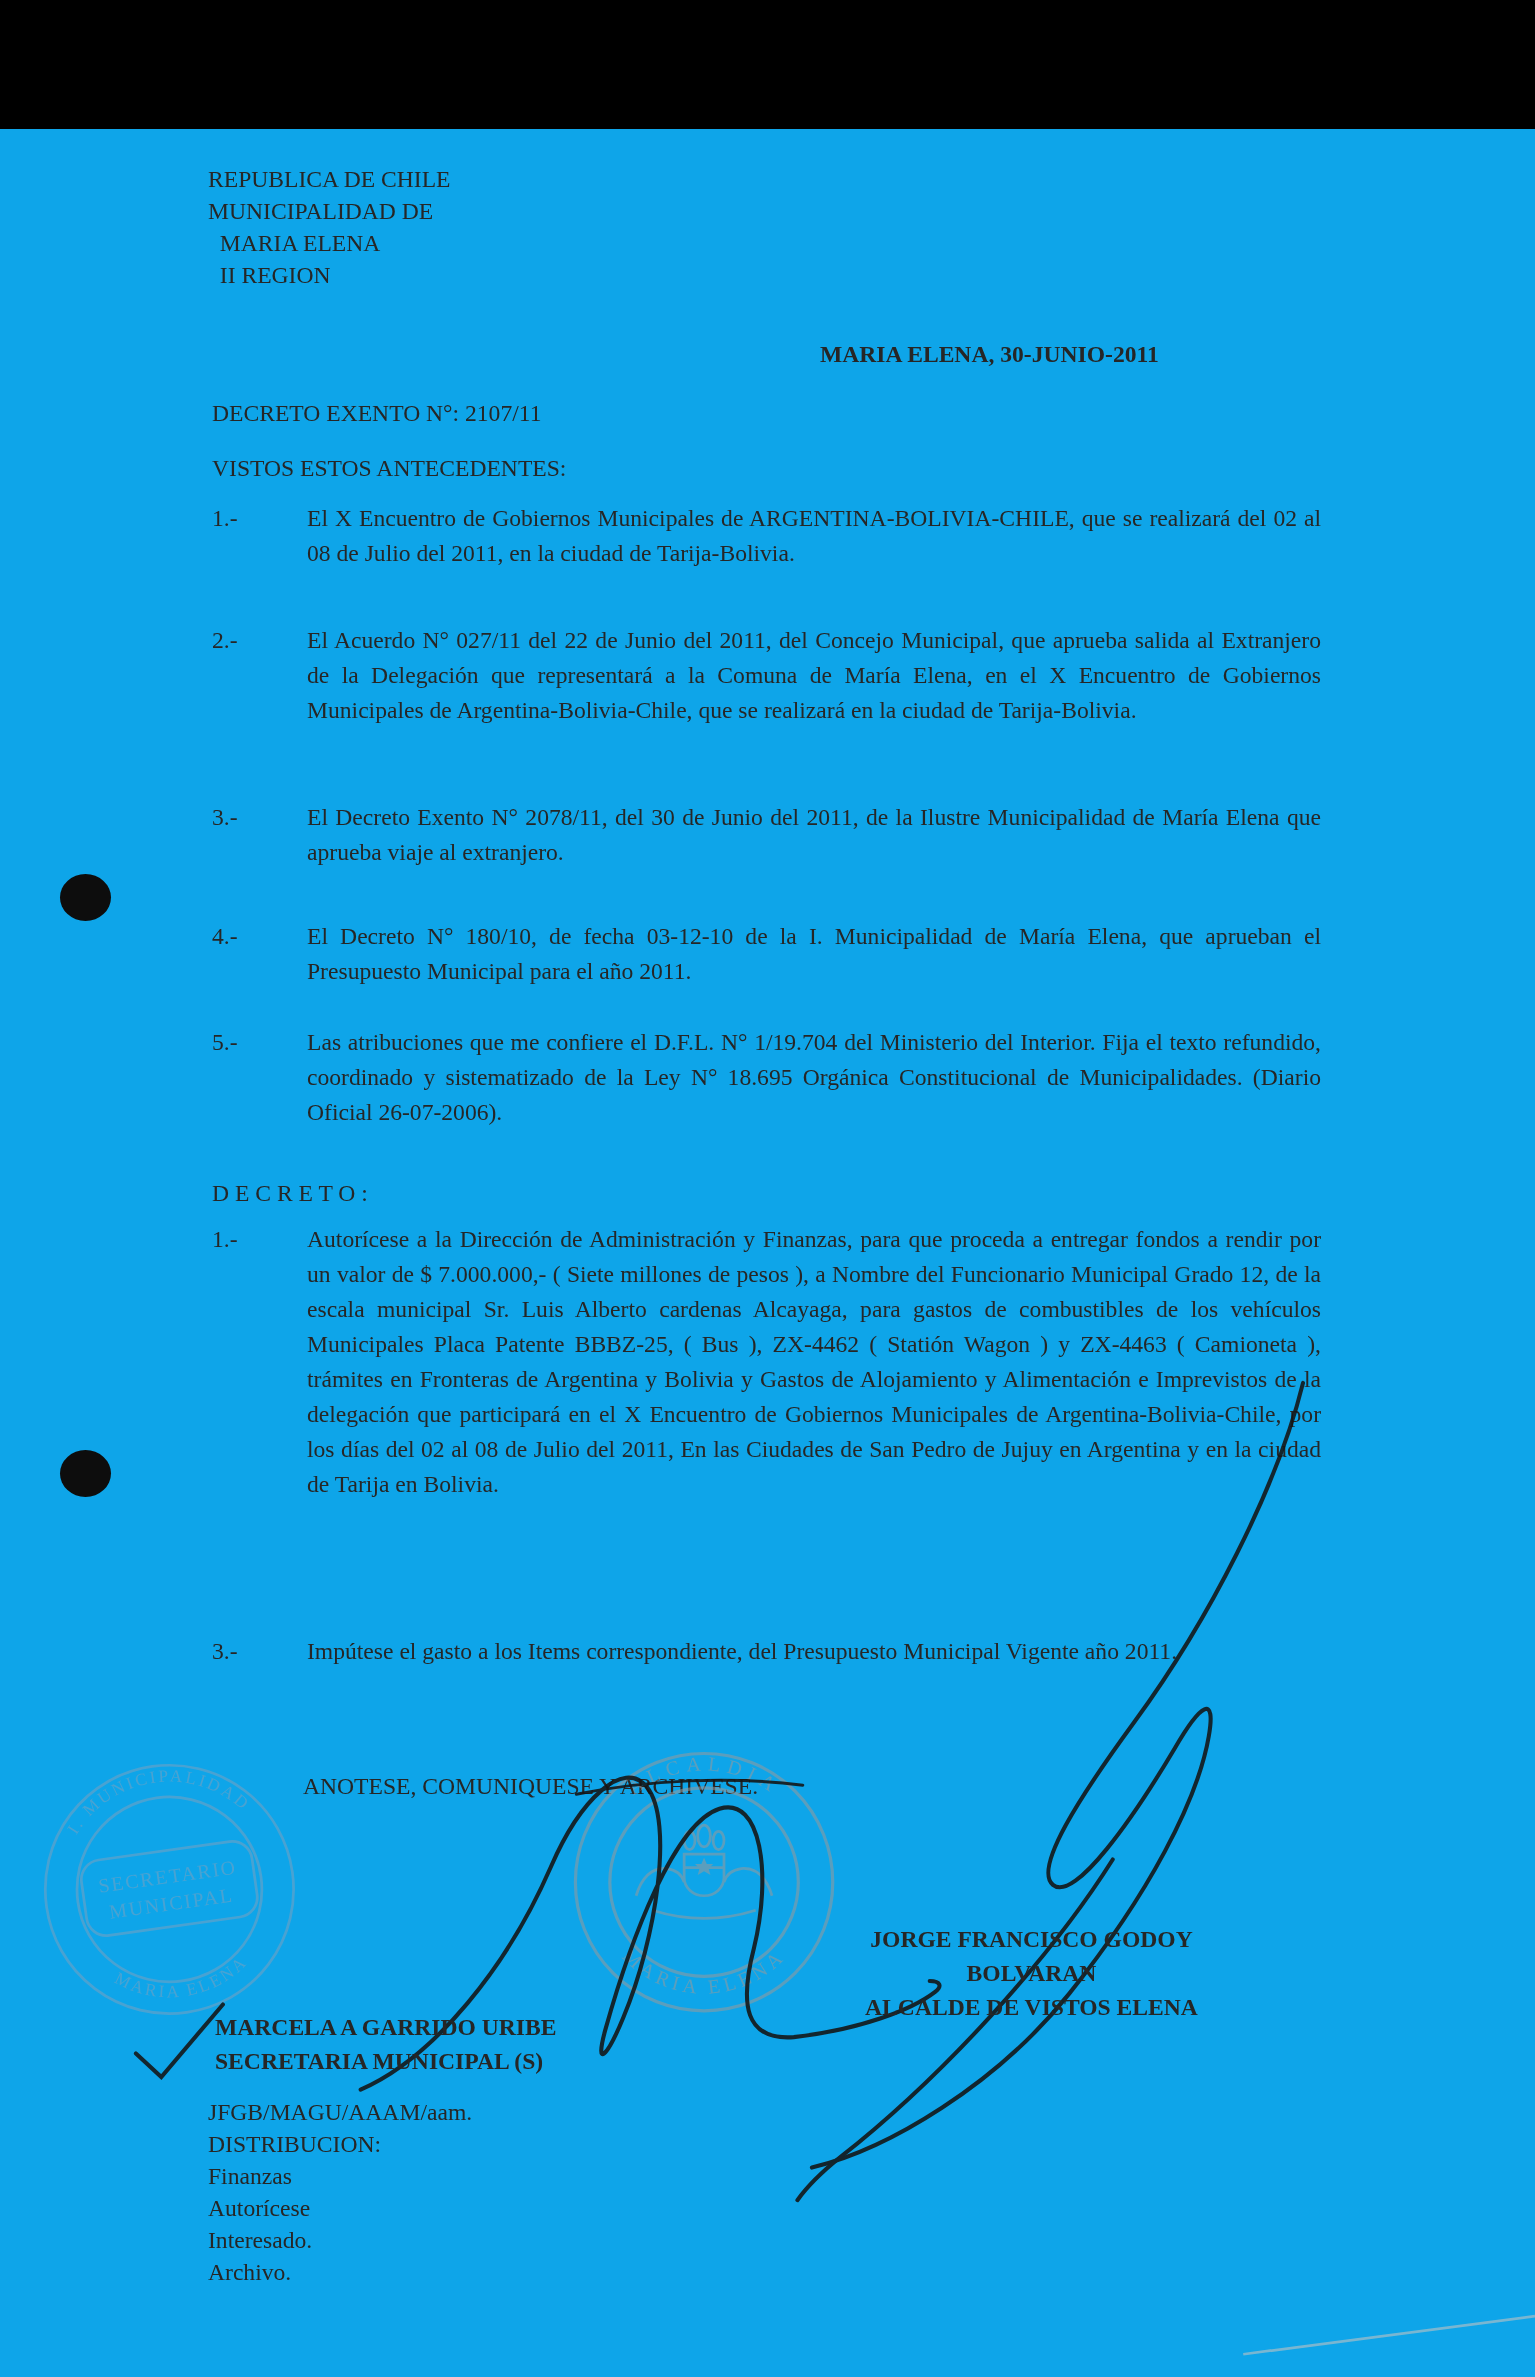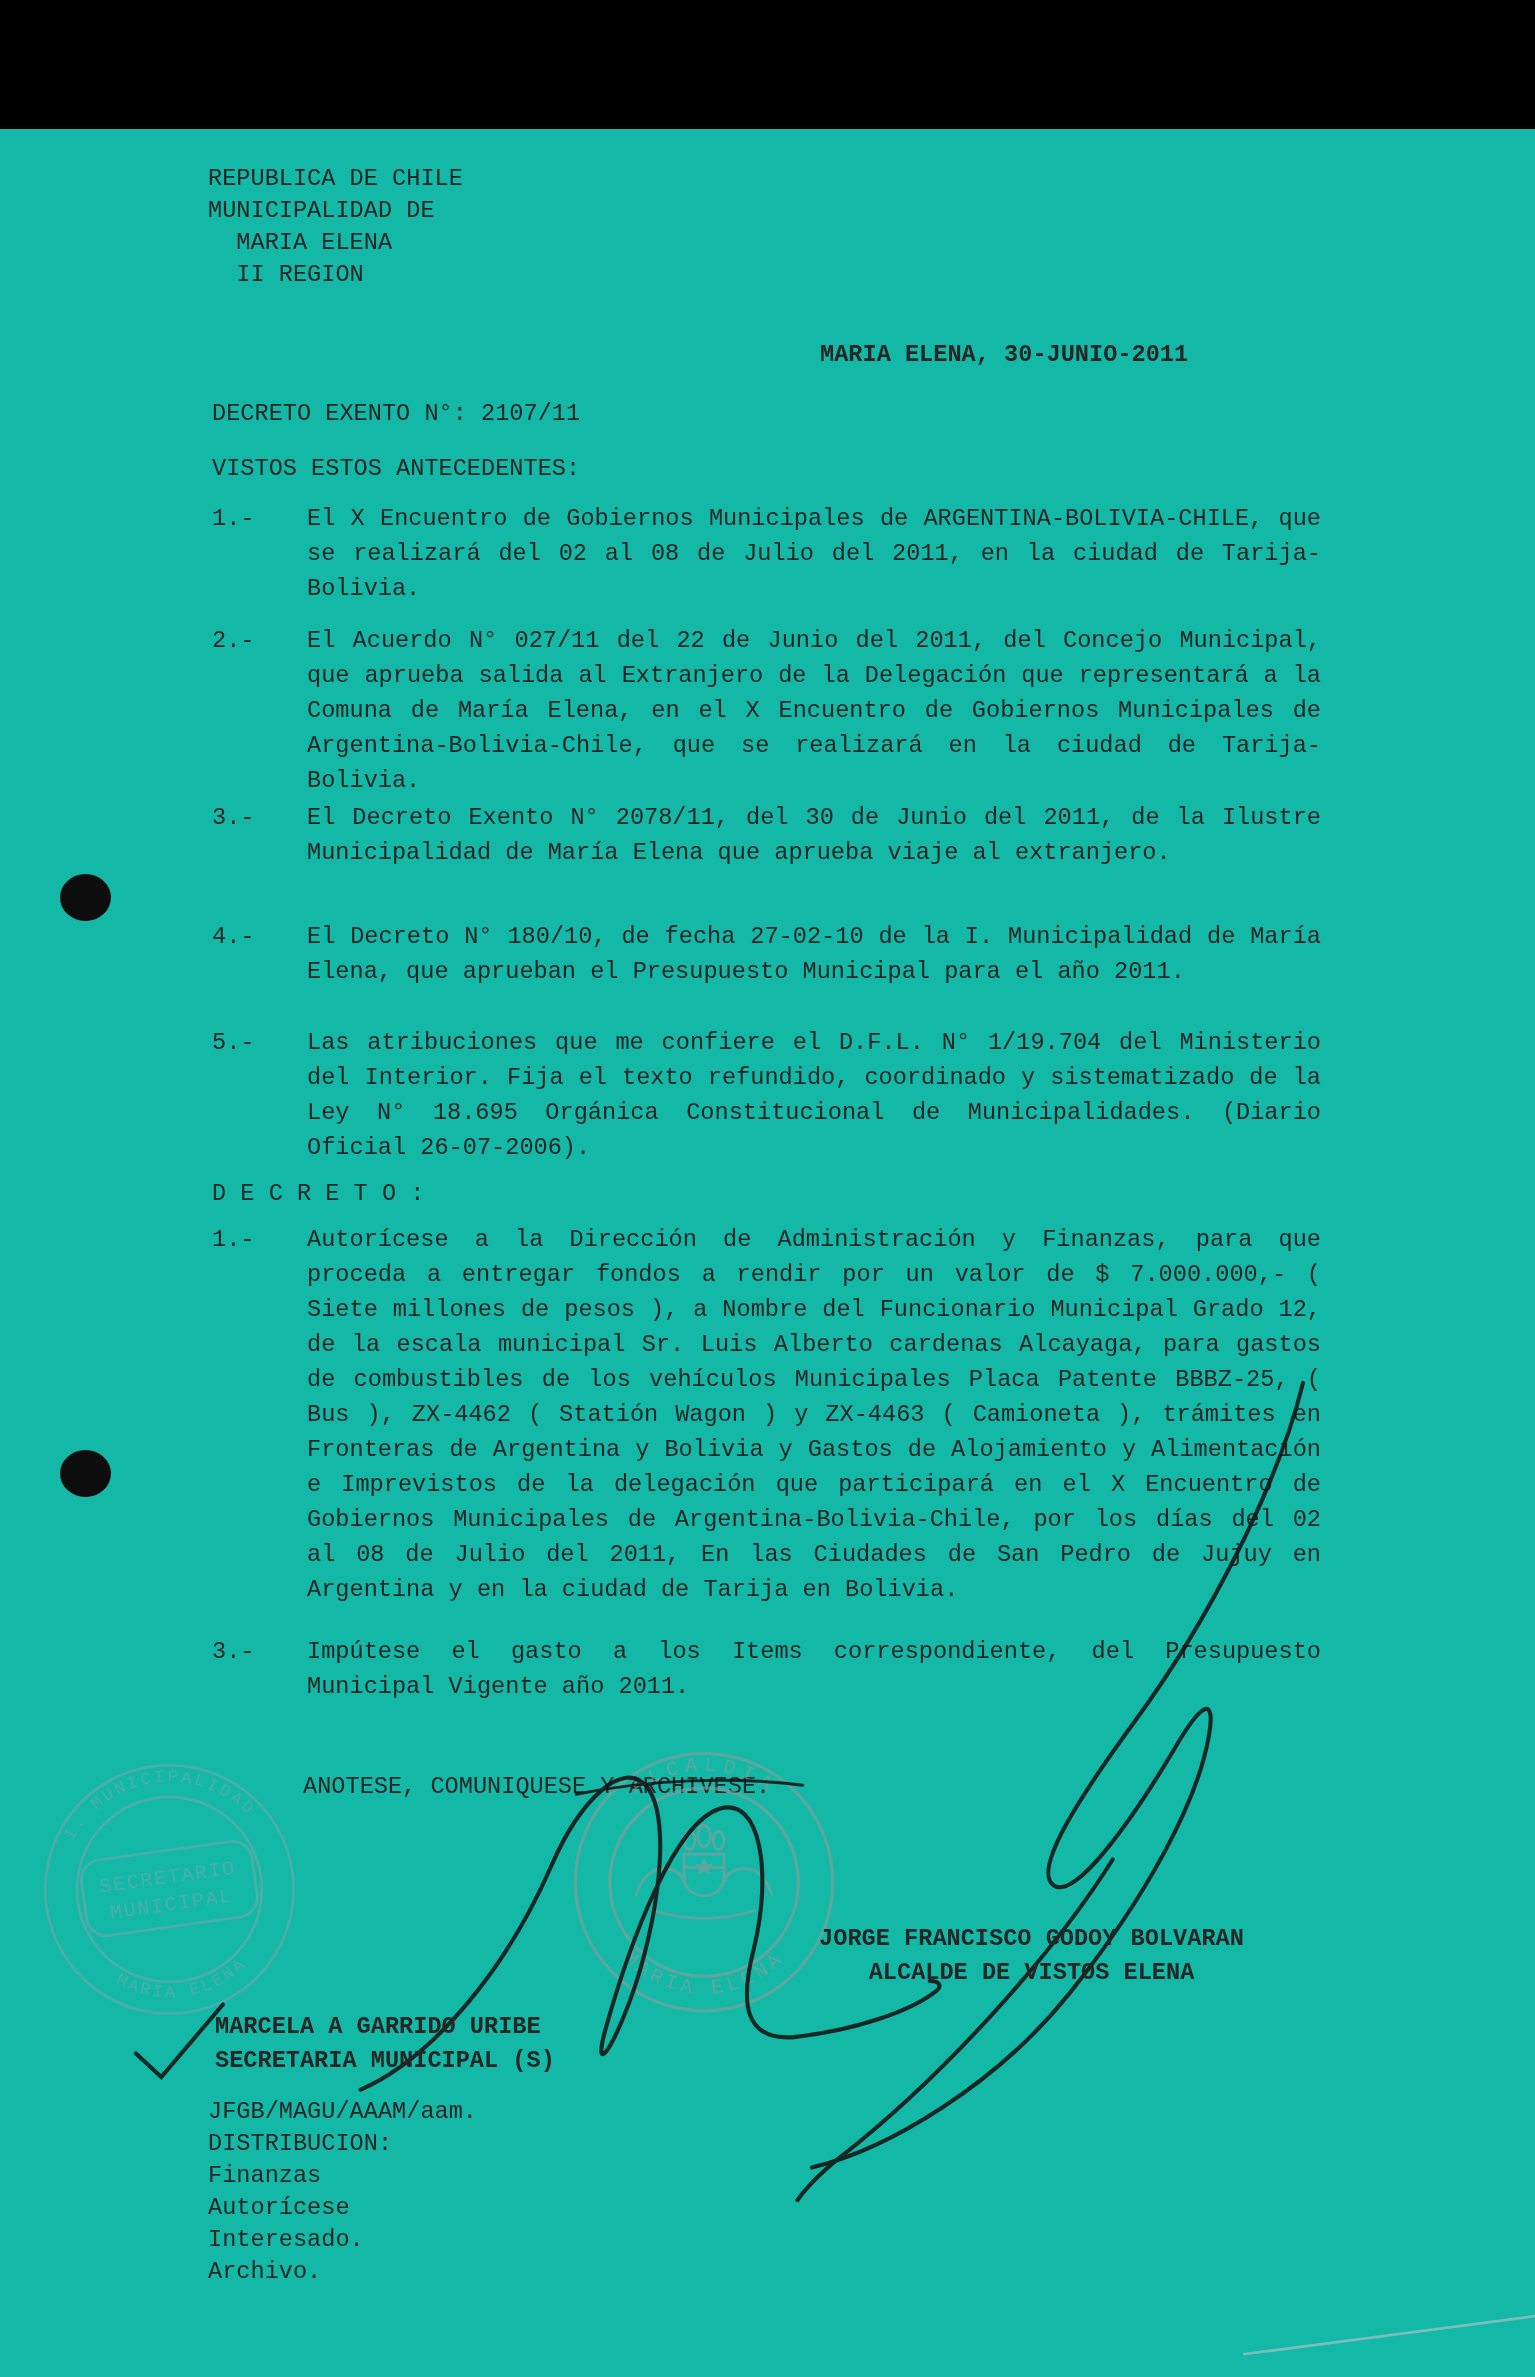--- a/index.html
+++ b/index.html
@@ -1,18 +1,18 @@
 <!DOCTYPE html>
 <html style="font-size:14.5px"><head>
 <meta charset="utf-8">
 <style>
   html,body{margin:0;padding:0;background:#e9e9e9;}
   .page{
-    position:relative;width:1535px;height:2377px;background:#14b8a6;
-    font-family:Liberation Mono, monospace;
+    position:relative;width:1535px;height:2377px;background:#0ea5e9;
+    font-family:Liberation Serif, serif;
     font-size:23.6px;line-height:35px;color:#262626;overflow:hidden;
   }
   .scan-bar{position:absolute;left:0;top:0;width:1535px;height:129px;background:#000;}
   .hole{position:absolute;width:51px;height:47px;border-radius:50%;background:#0d0d0d;}
   .hole1{left:60px;top:874px;}
   .hole2{left:60px;top:1450px;}
   .letterhead{position:absolute;left:208px;top:163px;white-space:pre;line-height:32px;font-size:23.6px;}
   .dateline{position:absolute;left:820px;top:319px;font-weight:bold;margin-top:18px;}
   .block{position:absolute;left:212px;width:1109px;}
   .decree-number{top:396px;}
@@ -56,21 +56,21 @@
   <div class="block v2 item">
     <span class="item-num">2.-</span>
     <span class="item-text">El Acuerdo N° 027/11 del 22 de Junio del 2011, del Concejo Municipal, que aprueba salida al Extranjero de la Delegación que representará a la Comuna de María Elena, en el X Encuentro de Gobiernos Municipales de Argentina-Bolivia-Chile, que se realizará en la ciudad de Tarija-Bolivia.</span>
   </div>
   <div class="block v3 item">
     <span class="item-num">3.-</span>
     <span class="item-text">El Decreto Exento N° 2078/11, del 30 de Junio del 2011, de la Ilustre Municipalidad de María Elena que aprueba viaje al extranjero.</span>
   </div>
   <div class="block v4 item">
     <span class="item-num">4.-</span>
-    <span class="item-text">El Decreto N° 180/10, de fecha 27-02-10 de la I. Municipalidad de María Elena, que aprueban el Presupuesto Municipal para el año 2011.</span>
+    <span class="item-text">El Decreto N° 180/10, de fecha 03-12-10 de la I. Municipalidad de María Elena, que aprueban el Presupuesto Municipal para el año 2011.</span>
   </div>
   <div class="block v5 item">
     <span class="item-num">5.-</span>
     <span class="item-text">Las atribuciones que me confiere el D.F.L. N° 1/19.704 del Ministerio del Interior.  Fija el texto refundido, coordinado y sistematizado de la Ley N° 18.695 Orgánica Constitucional de Municipalidades. (Diario Oficial 26-07-2006).</span>
   </div>
 
   <div class="block decreto-heading">D E C R E T O  :</div>
 
   <div class="block d1 item">
     <span class="item-num">1.-</span>

